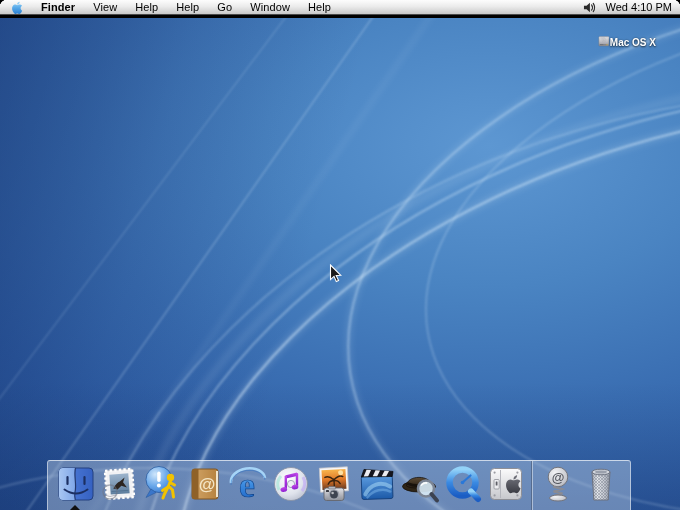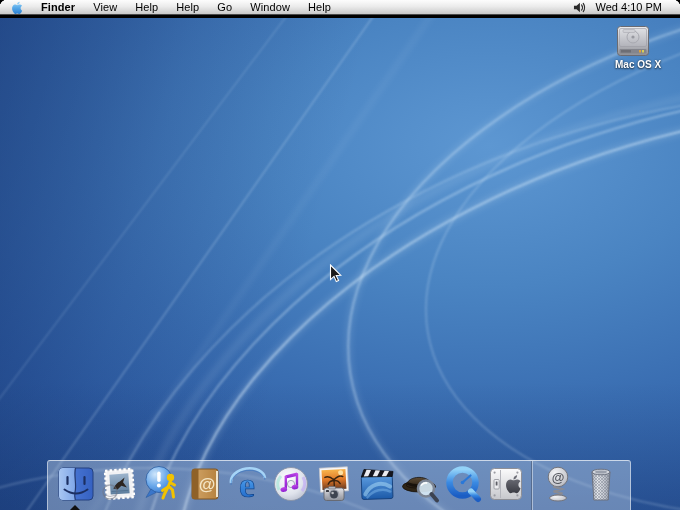--- a/index.html
+++ b/index.html
@@ -18,41 +18,41 @@
     background:linear-gradient(180deg,#fdfdfd 0%,#ececec 45%,#d6d6d6 80%,#c9c9c9 100%);
     border-bottom:1px solid #4a4a4a;
     display:flex; align-items:center;
     font-size:11px; color:#000; z-index:30;
   }
   .apple-menu { padding:0 9px 0 10px; display:flex; align-items:center; height:100%; }
   .menu-item { padding:0 9px; height:100%; display:flex; align-items:center; letter-spacing:0.1px; }
   .menu-item.bold { font-weight:bold; }
   #menubar-right { margin-left:auto; display:flex; align-items:center; height:100%; }
   .volume-item { padding:0 5px; height:100%; display:flex; align-items:center; }
-  .clock-item { padding:0 18px 0 4px; height:100%; display:flex; align-items:center; }
+  .clock-item { padding:0 8px 0 4px; height:100%; display:flex; align-items:center; }
 
   
   .crt-corner { position:absolute; top:0; width:7px; height:7px; z-index:60; }
   .crt-corner.tl { left:0; background:radial-gradient(circle at 100% 100%, transparent 7px, #000 7.5px); }
   .crt-corner.tr { right:0; background:radial-gradient(circle at 0% 100%, transparent 7px, #000 7.5px); }
 
   
   #desktop {
     position:absolute; top:18px; left:0; width:680px; height:492px;
     background:
       linear-gradient(105deg, rgba(14,38,92,0.42) 0%, rgba(14,38,92,0.15) 24%, rgba(14,38,92,0) 46%),
       linear-gradient(0deg, rgba(12,30,72,0.22) 0%, rgba(12,30,72,0) 26%),
       radial-gradient(110% 95% at 72% 26%, #5d97d2 0%, #4a84c2 30%, #3a6eb2 56%, #2f5ea6 78%, #28549b 100%);
   }
   #swirls { position:absolute; inset:0; }
 
   
   #hd-icon {
     position:absolute; left:598px; top:7px; width:58px;
-    display:flex; flex-direction:column; align-items:flex-start; z-index:10;margin-left:17px;
+    display:flex; flex-direction:row; align-items:center; z-index:10;
   }
   #hd-icon .label {
     margin-top:1px; font-size:10px; font-weight:bold; color:#fff;
     text-shadow:0 1px 2px rgba(0,0,0,0.65), 0 0 2px rgba(0,0,0,0.4);
     white-space:nowrap;
   }
 
   
   #cursor { position:absolute; left:329px; top:246px; z-index:50; }
 

